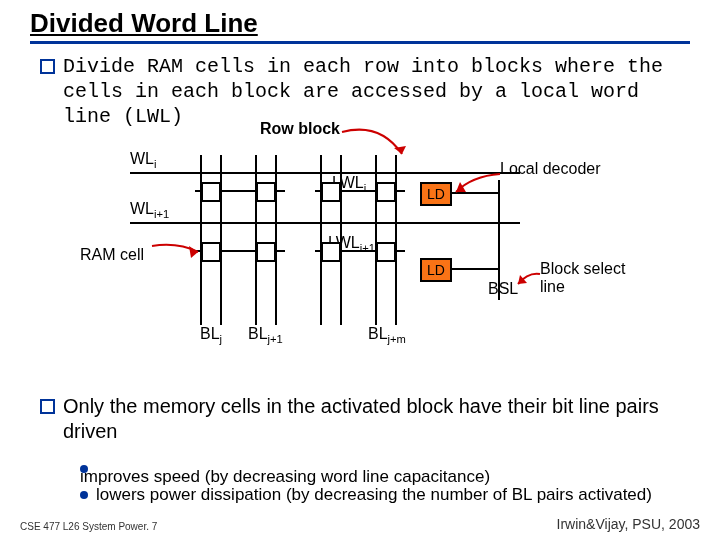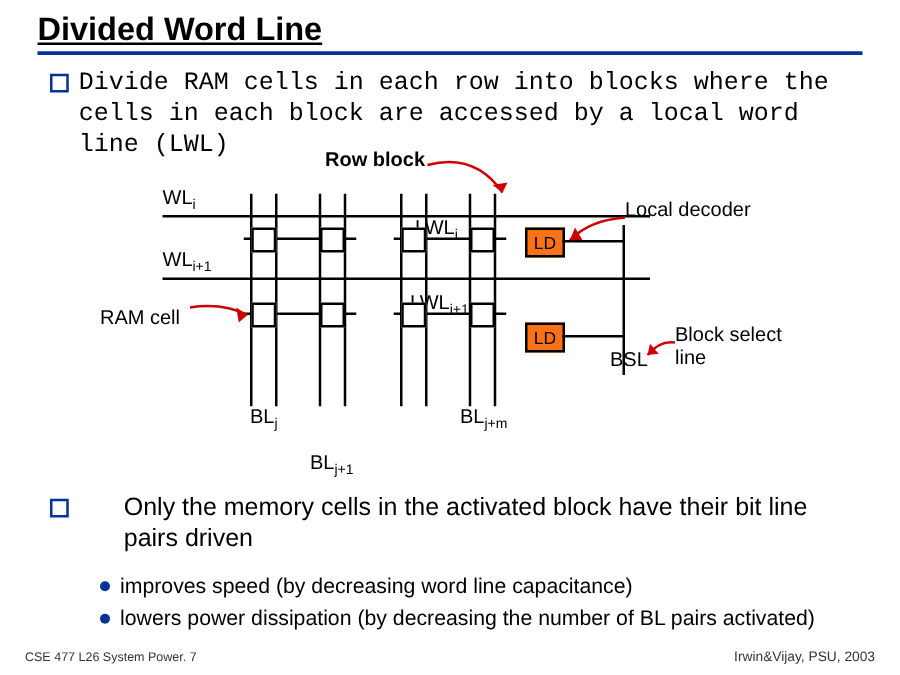--- a/index.html
+++ b/index.html
@@ -63,45 +63,44 @@
     font-family: Liberation Mono, monospace;
   }
   .body2 {
     position: absolute;
     left: 40px;
     top: 394px;
     width: 640px;
     font-size: 20px;
     line-height: 1.25;
     display: flex;
-    gap: 36px;
   }
   .sub {
     position: absolute;
     left: 80px;
     width: 600px;
     font-size: 17px;
     line-height: 1.25;
     display: flex;
   }
-  #sub1 { top: 458px; }
+  #sub1 { top: 458px; flex-direction: column; }
   #sub2 { top: 484px; }
   .footer-left {
     position: absolute;
     left: 20px;
     bottom: 8px;
     font-size: 10px;
     color: #333;
     margin-top: 20px;
   }
   .footer-right {
     position: absolute;
     right: 20px;
     bottom: 8px;
-    font-size: 11px;
+    font-size: 14px;
     color: #333;
   }
   
   .diagram {
     position: absolute;
     left: 80px;
     top: 120px;
     width: 560px;
     height: 260px;
   }
@@ -235,21 +234,21 @@
     <div class="dlabel" style="left:408px; top:160px;">BSL</div>
     <div class="dlabel" style="left:460px; top:140px; width:100px; white-space:normal; line-height:1.1;">Block select line</div>
     <svg class="arrow" style="left:436px; top:150px;" width="30" height="24">
       <path d="M24,4 Q12,2 2,14" stroke="#c00" stroke-width="2" fill="none"></path>
       <polygon points="2,14 4,5 11,13" fill="#c00"></polygon>
     </svg>
 
     <div class="dlabel" style="left:120px; top:205px;">
       <span>BL</span><span class="sub-i">j</span>
     </div>
-    <div class="dlabel" style="left:168px; top:205px;margin-top:37px;">
+    <div class="dlabel" style="left:168px; top:205px;">
       <span>BL</span><span class="sub-i">j+1</span>
     </div>
     <div class="dlabel" style="left:288px; top:205px;text-align:right;">
       <span>BL</span><span class="sub-i">j+m</span>
     </div>
 
   </div>
 
   <div class="body2">
     <span class="sq-bullet"></span>

